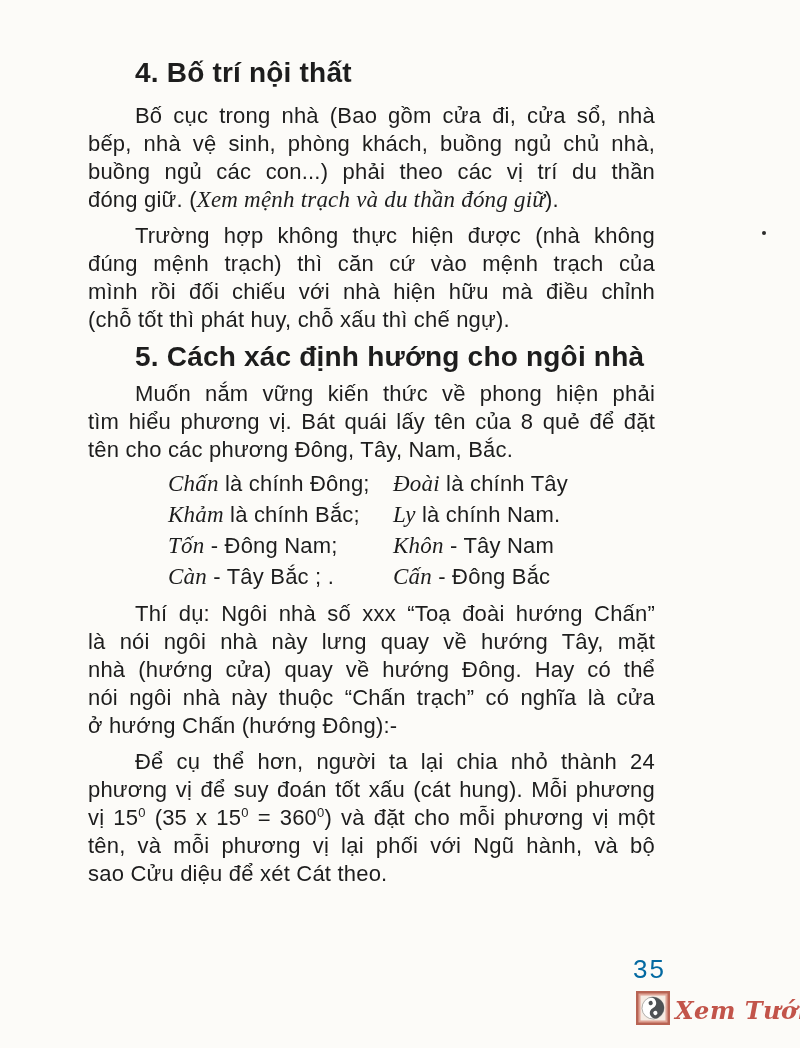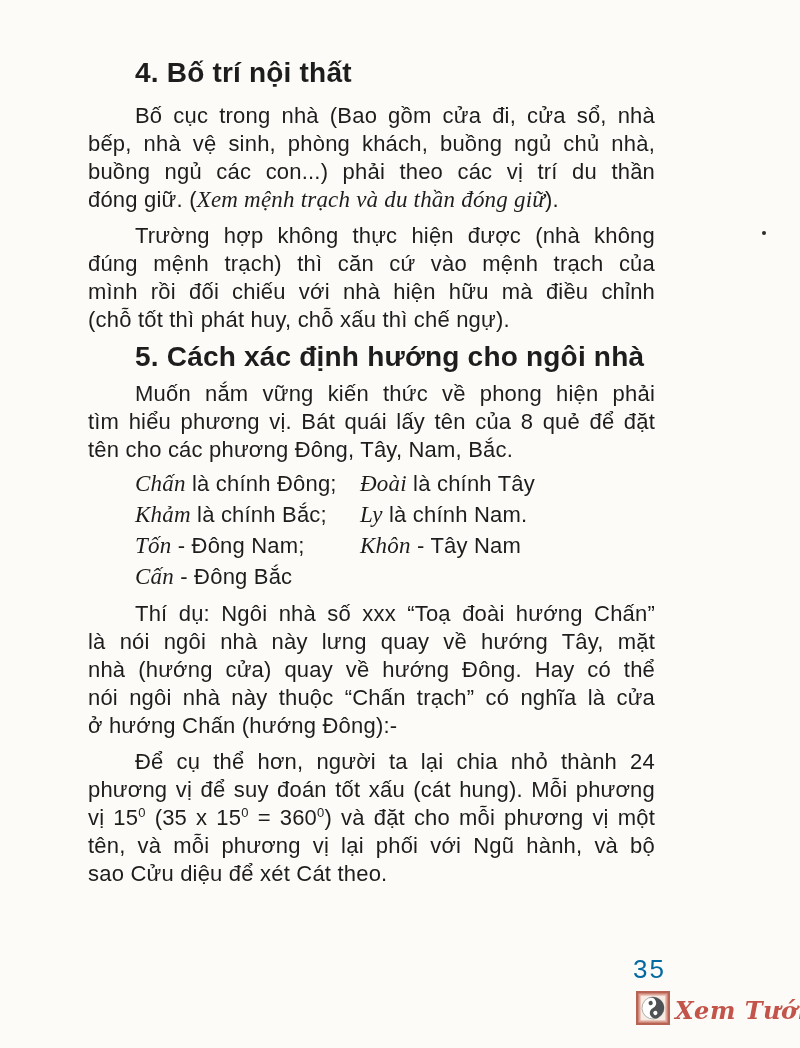--- a/index.html
+++ b/index.html
@@ -33,21 +33,21 @@
   .line.last { text-align: justify; text-align-last: left; }
   .line.indent { text-indent: 47px; }
   .it {
     font-style: italic;
     font-family: "Liberation Serif", "DejaVu Serif", serif;
     font-size: 23px;
   }
   .sup { font-size: 13px; vertical-align: super; line-height: 0; }
   .tri-list { font-size: 22px; line-height: 31px; letter-spacing: 0.2px; margin-top: 4px; }
   .tri-row { display: flex; padding-left: 47px; }
-  .tri-cell-left { width: 225px; flex: none; }
+  .tri-cell-left { width: 225px; flex: none; margin-left: 33px; }
   .tri-cell-right { flex: 1; }
   .page-number {
     position: absolute;
     left: 633px; top: 954px;
     font-size: 26px;
     letter-spacing: 2px;
     color: #0369a1;
   }
   .watermark {
     position: absolute;
@@ -105,20 +105,21 @@
         </div>
         <div class="tri-row">
           <span class="tri-cell-left"><span class="it">Khảm</span><span> là chính Bắc;</span></span>
           <span class="tri-cell-right"><span class="it">Ly</span><span> là chính Nam.</span></span>
         </div>
         <div class="tri-row">
           <span class="tri-cell-left"><span class="it">Tốn</span><span> - Đông Nam;</span></span>
           <span class="tri-cell-right"><span class="it">Khôn</span><span> - Tây Nam</span></span>
         </div>
         <div class="tri-row">
+          <span class="tri-cell-left"><span class="it">Càn</span><span> - Tây Bắc ; .</span></span>
           <span class="tri-cell-right"><span class="it">Cấn</span><span> - Đông Bắc</span></span>
         </div>
       </div>
       <div class="para">
         <div class="line indent"><span>Thí dụ: Ngôi nhà số xxx “Toạ đoài hướng Chấn”</span></div>
         <div class="line"><span>là nói ngôi nhà này lưng quay về hướng Tây, mặt</span></div>
         <div class="line"><span>nhà (hướng cửa) quay về hướng Đông. Hay có thể</span></div>
         <div class="line"><span>nói ngôi nhà này thuộc “Chấn trạch” có nghĩa là cửa</span></div>
         <div class="line last"><span>ở hướng Chấn (hướng Đông):-</span></div>
       </div>

